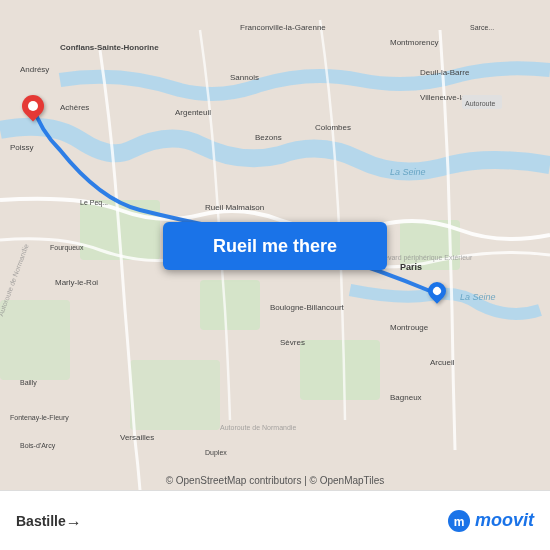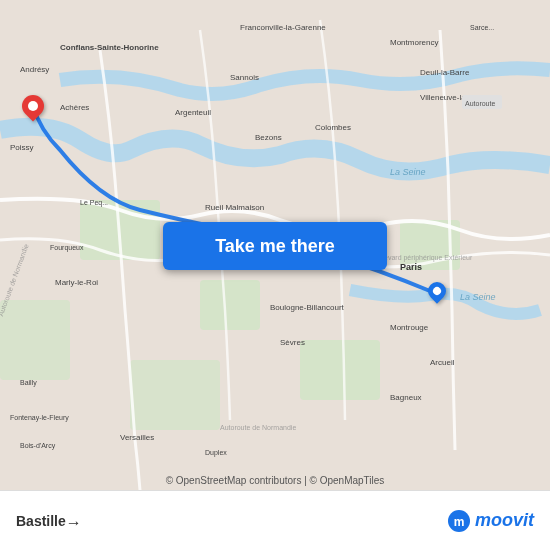--- a/index.html
+++ b/index.html
@@ -232,21 +232,21 @@
     <path d="M 430 291 Q 380 270 330 255 Q 280 240 230 230 Q 180 220 140 210 Q 100 200 60 150 Q 40 130 33 106" fill="none" stroke="#1a73e8" stroke-width="4" opacity="0.9" stroke-linecap="round" stroke-linejoin="round"></path>
 
     <rect x="462" y="95" width="40" height="14" fill="#e0e0e0" rx="2"></rect>
     <text x="465" y="106" font-size="7" fill="#555">Autoroute</text>
   </svg>
 
   <div class="marker-origin"></div>
 
   <div class="marker-dest"></div>
 
-  <button class="take-me-there-btn">Take me there</button>
+  <button class="take-me-there-btn">Rueil me there</button>
 
   <div class="attribution">
     <span>© OpenStreetMap contributors | © OpenMapTiles</span>
   </div>
 </div>
 
 <div class="footer-bar">
   <div class="footer-route">
     <span class="footer-origin">Bastille</span>
     <span class="arrow-icon">→</span>

